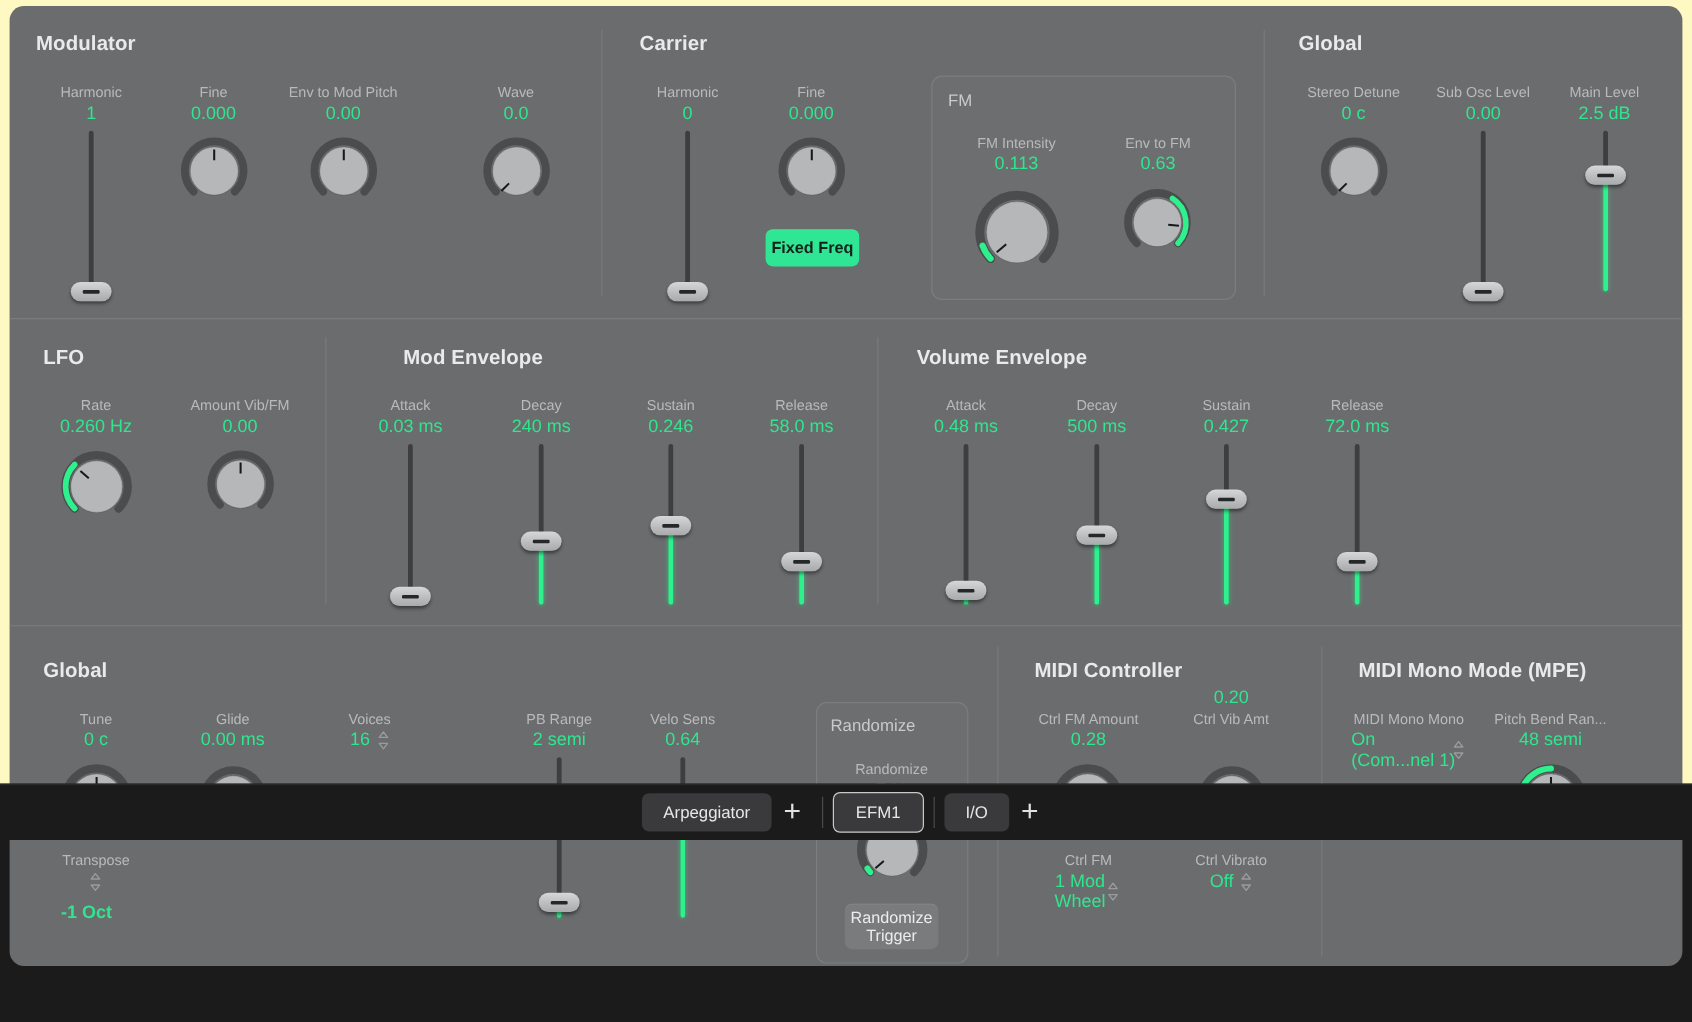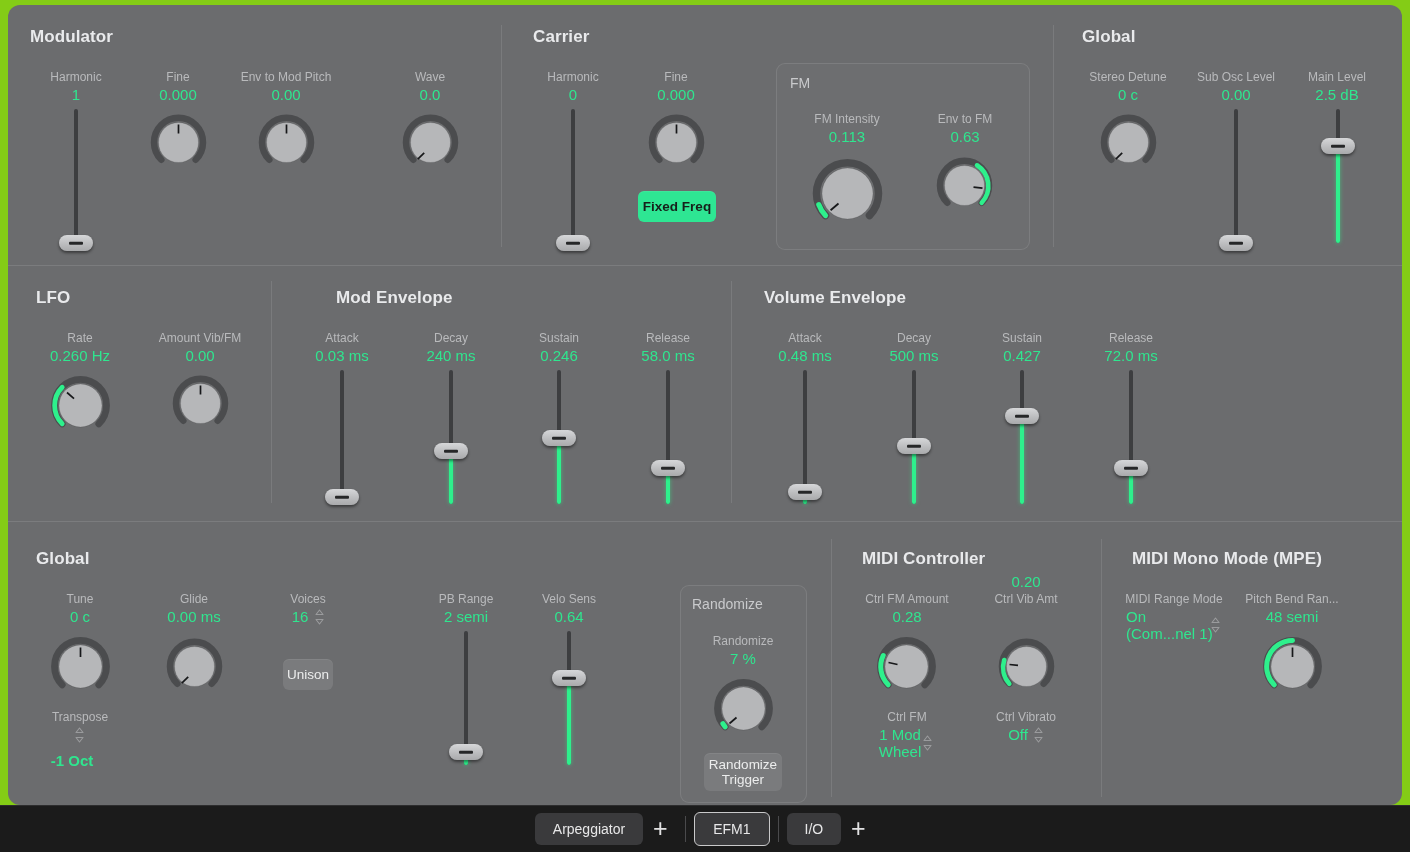--- a/index.html
+++ b/index.html
@@ -1,17 +1,17 @@
 <!DOCTYPE html>
 <html><head>
 <meta charset="utf-8">
 <style>
   html,body{margin:0;padding:0;background:#1b1b1b;}
   body{width:1410px;height:852px;font-family:"Liberation Sans",sans-serif;overflow:hidden;}
-  #app{position:relative;width:1410px;height:852px;background:#84cc16;}
+  #app{position:relative;width:1410px;height:700px;background:#fef9c3;}
 
   
   .plugin{
     position:absolute;left:8px;top:5px;width:1394px;height:800px;
     background:#6b6c6e;border-radius:12px;overflow:hidden;
   }
   .row-sep{position:absolute;left:0;width:100%;height:1px;background:#7b7c7e;}
   .vsep{position:absolute;width:1px;background:#7a7b7d;}
 
   .sec-title{
@@ -406,21 +406,21 @@
   <div class="pval" style="left:950px;top:721px;width:120px;">Off</div>
   <div class="stepper" style="left:1025px;top:721px;">
     <svg width="11" height="18" viewBox="0 0 11 18">
       <path d="M5.5 2 L9 6.5 L2 6.5 Z" fill="none" stroke="#9a9b9d" stroke-width="1.1" stroke-linejoin="round"></path>
       <path d="M5.5 16 L9 11.5 L2 11.5 Z" fill="none" stroke="#9a9b9d" stroke-width="1.1" stroke-linejoin="round"></path>
     </svg>
   </div>
 
   <div class="sec-title" style="left:1124px;top:544px;">MIDI Mono Mode (MPE)</div>
 
-  <div class="plabel" style="left:1106px;top:586px;width:120px;">MIDI Range Mode</div>
+  <div class="plabel" style="left:1106px;top:586px;width:120px;">MIDI Mono Mono</div>
   <div class="pval" style="left:1118px;top:603px;width:auto;text-align:left;">On</div>
   <div class="pval" style="left:1118px;top:620px;width:auto;text-align:left;">(Com...nel 1)</div>
   <div class="stepper" style="left:1202px;top:611px;">
     <svg width="11" height="18" viewBox="0 0 11 18">
       <path d="M5.5 2 L9 6.5 L2 6.5 Z" fill="none" stroke="#9a9b9d" stroke-width="1.1" stroke-linejoin="round"></path>
       <path d="M5.5 16 L9 11.5 L2 11.5 Z" fill="none" stroke="#9a9b9d" stroke-width="1.1" stroke-linejoin="round"></path>
     </svg>
   </div>
 
   <div class="plabel" style="left:1224px;top:586px;width:120px;">Pitch Bend Ran...</div>

